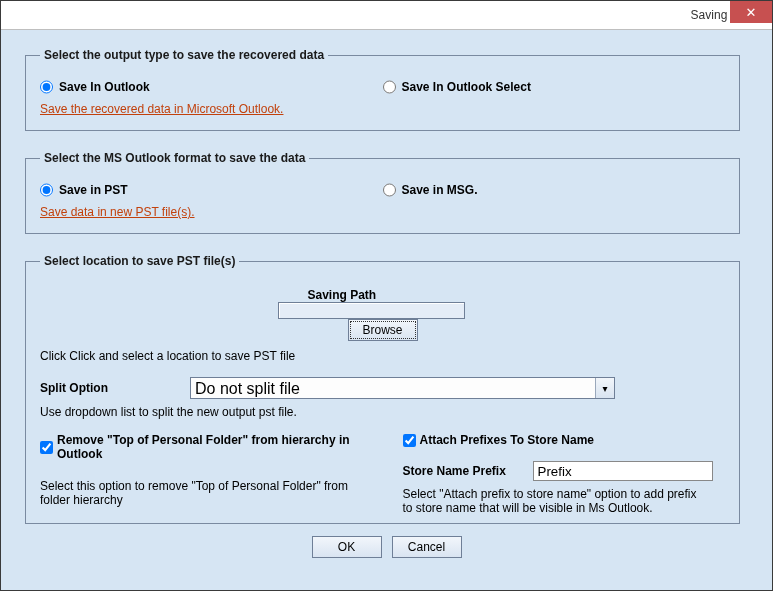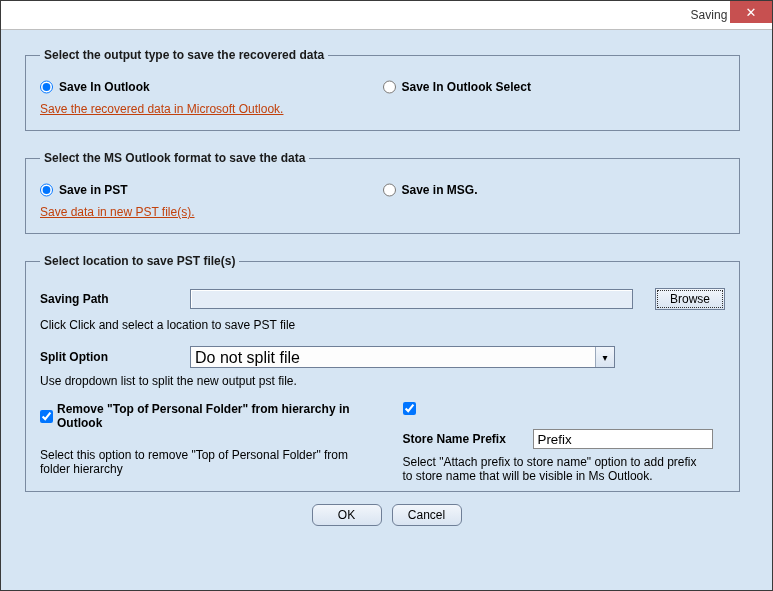--- a/index.html
+++ b/index.html
@@ -170,21 +170,20 @@
     box-sizing: border-box;
   }
   .footer-btns {
     display: flex;
     justify-content: center;
     gap: 10px;
     margin-top: 2px;
   }
   .footer-btns .btn {
     min-width: 70px;
-    border-radius: 6px;
   }
 </style>
 </head>
 <body>
 
 <div class="window">
 
   <div class="titlebar">
     <span class="title">Saving Options</span>
     <div class="close-btn">
@@ -228,21 +227,21 @@
             <input type="radio" name="fmt" style="">
             <span>Save in MSG.</span>
           </label>
         </div>
       </div>
     </fieldset>
 
     <fieldset class="group" style="margin-bottom:12px; padding-bottom:8px;">
       <legend>Select location to save PST file(s)</legend>
 
-      <div class="form-row" style="margin-top:2px;">
+      <div class="form-row" style="margin-top:2px;flex-direction:column;">
         <div class="label">Saving Path</div>
         <input class="path-input" type="text" style="margin-right: 22px;" value="">
         <button class="btn focus">Browse</button>
       </div>
       <div class="plain" style="margin:8px 0 14px 0;">Click Click and select a location to save PST file</div>
 
       <div class="form-row">
         <div class="label">Split Option</div>
         <div class="select-wrap">
           <select class="split">
@@ -257,20 +256,21 @@
         <div style="padding-right:20px;">
           <label class="check-row">
             <input type="checkbox" checked="" style="">
             <span>Remove "Top of Personal Folder" from hierarchy in Outlook</span>
           </label>
           <div class="plain" style="margin-top:18px; max-width:320px;">Select this option to remove "Top of Personal Folder" from folder hierarchy</div>
         </div>
         <div>
           <label class="check-row">
             <input type="checkbox" checked="" style="">
+            <span>Attach Prefixes To Store Name</span>
           </label>
           <div class="form-row" style="margin-top:14px;">
             <div class="label" style="width:130px;">Store Name Prefix</div>
             <input class="prefix-input" type="text" value="Prefix" style="">
           </div>
           <div class="plain" style="margin-top:6px; max-width:300px;">Select "Attach prefix to store name" option to add prefix to store name that will be visible in Ms Outlook.</div>
         </div>
       </div>
     </fieldset>
 

